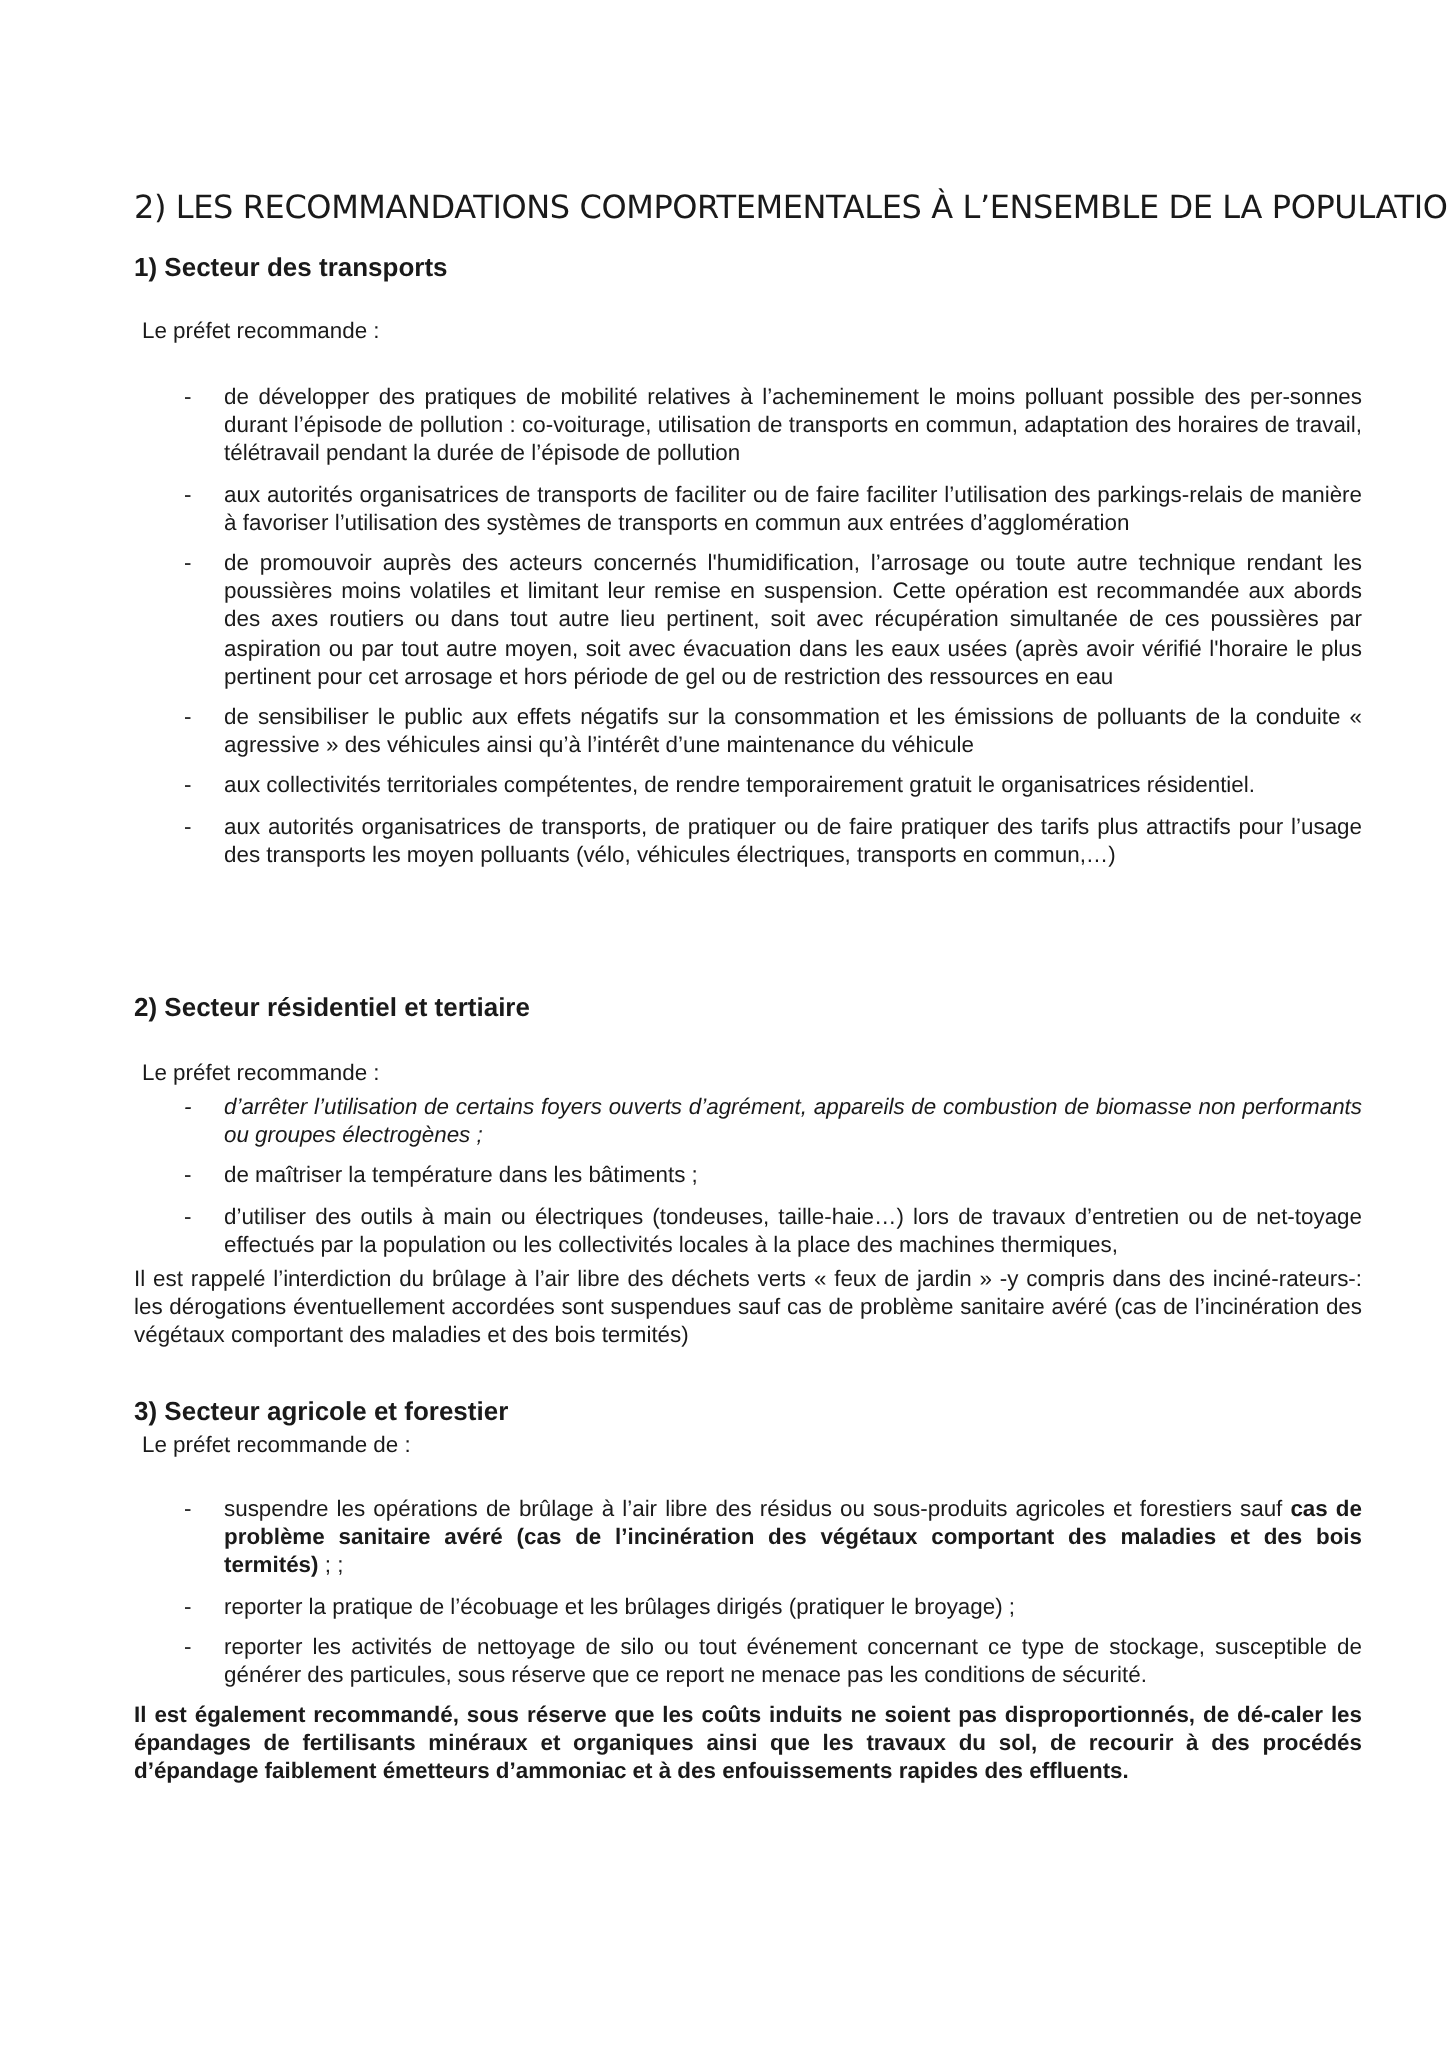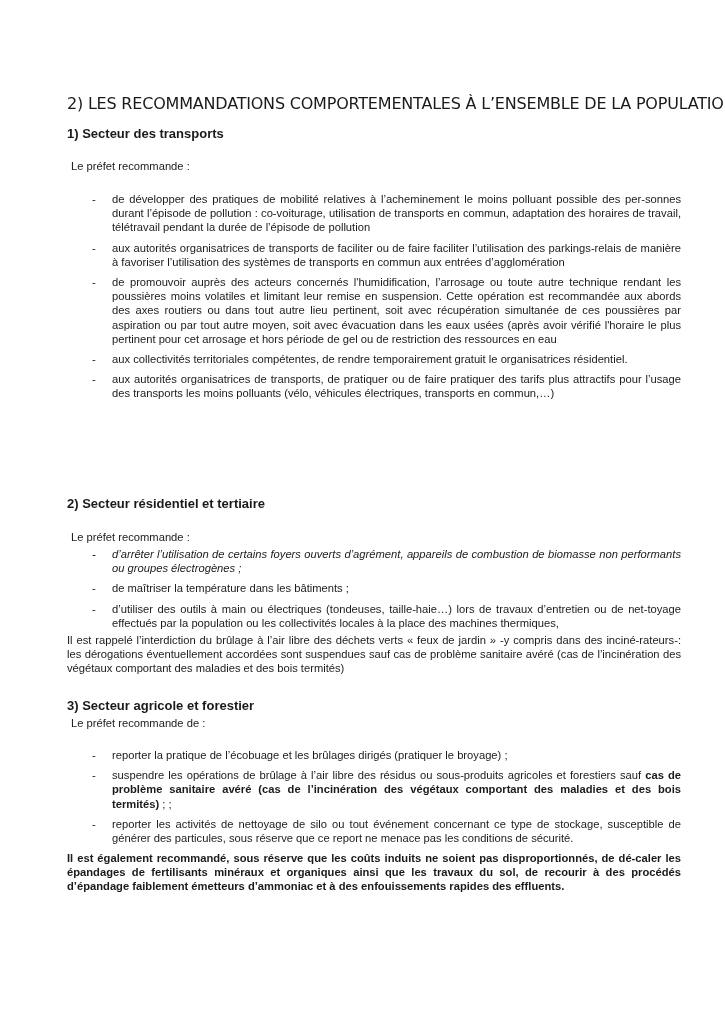--- a/index.html
+++ b/index.html
@@ -21,39 +21,40 @@
 
   <h1 class="main-title">2) LES RECOMMANDATIONS COMPORTEMENTALES À L’ENSEMBLE DE LA POPULATION :</h1>
 
   <h2 class="section-title" style="top:127px;">1) Secteur des transports</h2>
   <p class="intro" style="top:155px;">Le préfet recommande :</p>
 
   <ul class="bullets" style="top:192px;">
     <li style="margin-bottom:6px;">de développer des pratiques de mobilité relatives à l’acheminement le moins polluant possible des per-sonnes durant l’épisode de pollution : co-voiturage, utilisation de transports en commun, adaptation des horaires de travail, télétravail pendant la durée de l’épisode de pollution</li>
     <li style="margin-bottom:6px;">aux autorités organisatrices de transports de faciliter ou de faire faciliter l’utilisation des parkings-relais de manière à favoriser l’utilisation des systèmes de transports en commun aux entrées d’agglomération</li>
     <li style="margin-bottom:6px;">de promouvoir auprès des acteurs concernés l'humidification, l’arrosage ou toute autre technique rendant les poussières moins volatiles et limitant leur remise en suspension. Cette opération est recommandée aux abords des axes routiers ou dans tout autre lieu pertinent, soit avec récupération simultanée de ces poussières par aspiration ou par tout autre moyen, soit avec évacuation dans les eaux usées (après avoir vérifié l'horaire le plus pertinent pour cet arrosage et hors période de gel ou de restriction des ressources en eau</li>
+    <li style="margin-bottom:6px;">de sensibiliser le public aux effets négatifs sur la consommation et les émissions de polluants de la conduite « agressive » des véhicules ainsi qu’à l’intérêt d’une maintenance du véhicule</li>
     <li style="margin-bottom:6px;">aux collectivités territoriales compétentes, de rendre temporairement gratuit le organisatrices résidentiel.</li>
-    <li>aux autorités organisatrices de transports, de pratiquer ou de faire pratiquer des tarifs plus attractifs pour l’usage des transports les moins polluants (vélo, véhicules électriques, transports en commun,…)</li>
+    <li>aux autorités organisatrices de transports, de pratiquer ou de faire pratiquer des tarifs plus attractifs pour l’usage des transports les moyen polluants (vélo, véhicules électriques, transports en commun,…)</li>
   </ul>
 
   <h2 class="section-title" style="top:497px;">2) Secteur résidentiel et tertiaire</h2>
   <p class="intro" style="top:526px;">Le préfet recommande :</p>
 
   <ul class="bullets" style="top:547px;">
     <li style="margin-bottom:6px;font-style:italic;">d’arrêter l’utilisation de certains foyers ouverts d’agrément, appareils de combustion de biomasse non performants  ou groupes électrogènes ;</li>
     <li style="margin-bottom:6px;">de maîtriser la température dans les bâtiments ;</li>
     <li>d’utiliser des outils à main ou électriques (tondeuses, taille-haie…) lors de travaux d’entretien ou de net-toyage effectués par la population ou les collectivités locales à la place des machines thermiques,</li>
   </ul>
 
   <p class="para" style="top:633px;">Il est rappelé l’interdiction du brûlage à l’air libre des déchets verts « feux de jardin » -y compris dans des inciné-rateurs-: les dérogations éventuellement accordées sont suspendues sauf cas de problème sanitaire avéré (cas de l’incinération des végétaux comportant des maladies et des bois termités)</p>
 
   <h2 class="section-title" style="top:699px;">3) Secteur agricole et forestier</h2>
   <p class="intro" style="top:712px;">Le préfet recommande de :</p>
 
   <ul class="bullets" style="top:748px;">
+    <li style="margin-bottom:6px;"><span>suspendre les opérations de brûlage à l’air libre des résidus ou sous-produits agricoles et forestiers sauf </span><span class="bold">cas de problème sanitaire avéré (cas de l’incinération des végétaux comportant des maladies et des bois termités)</span><span>  ; ;</span></li>
     <li style="margin-bottom:6px;">reporter la pratique de l’écobuage et les brûlages dirigés (pratiquer le broyage) ;</li>
-    <li style="margin-bottom:6px;"><span>suspendre les opérations de brûlage à l’air libre des résidus ou sous-produits agricoles et forestiers sauf </span><span class="bold">cas de problème sanitaire avéré (cas de l’incinération des végétaux comportant des maladies et des bois termités)</span><span>  ; ;</span></li>
     <li>reporter les activités de nettoyage de silo ou tout événement concernant ce type de stockage, susceptible de générer des particules, sous réserve que ce report ne menace pas les conditions de sécurité.</li>
   </ul>
 
   <p class="para bold" style="top:851px;">Il est également recommandé, sous réserve que les coûts induits ne soient pas disproportionnés, de dé-caler les épandages de fertilisants minéraux et organiques ainsi que les travaux du sol, de recourir à des procédés d’épandage faiblement émetteurs d’ammoniac et à des enfouissements rapides des effluents.</p>
 
 </div>
 
 </body></html>

